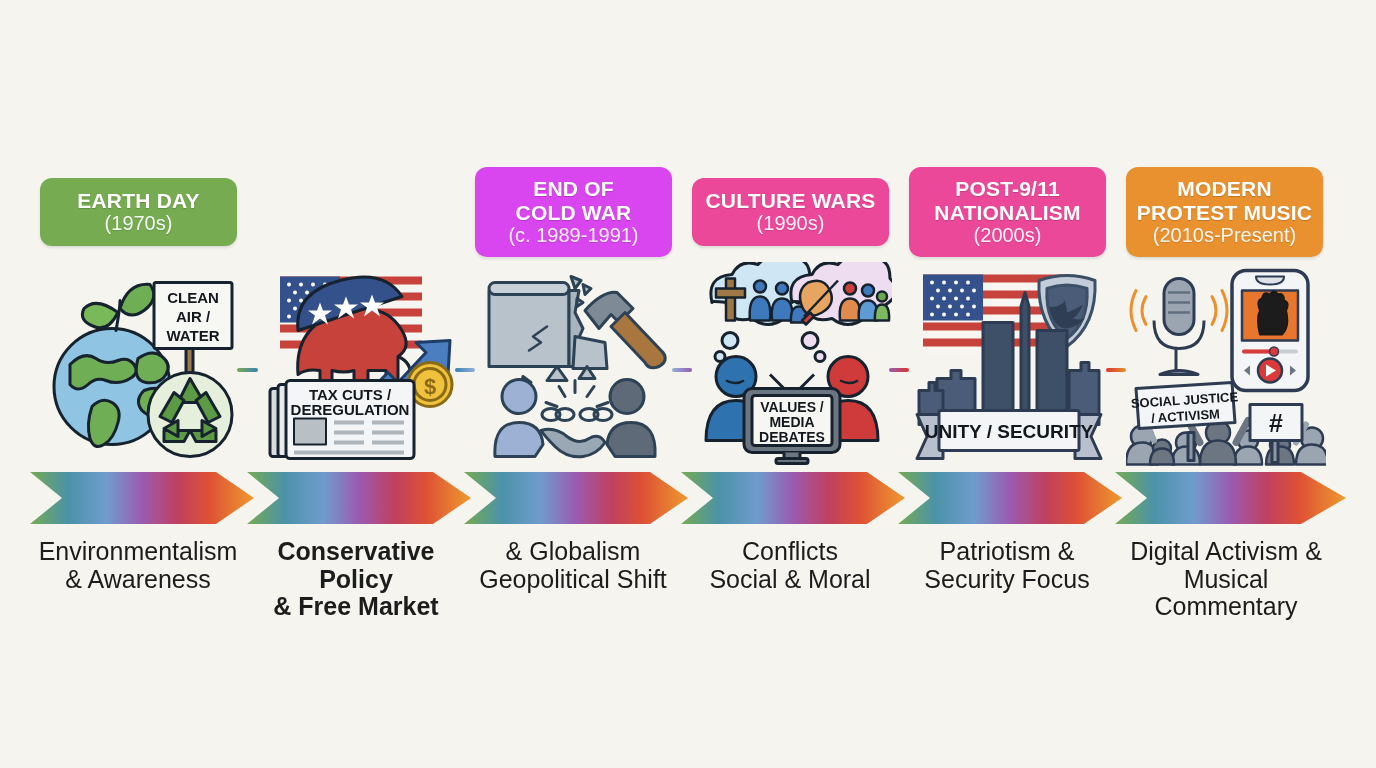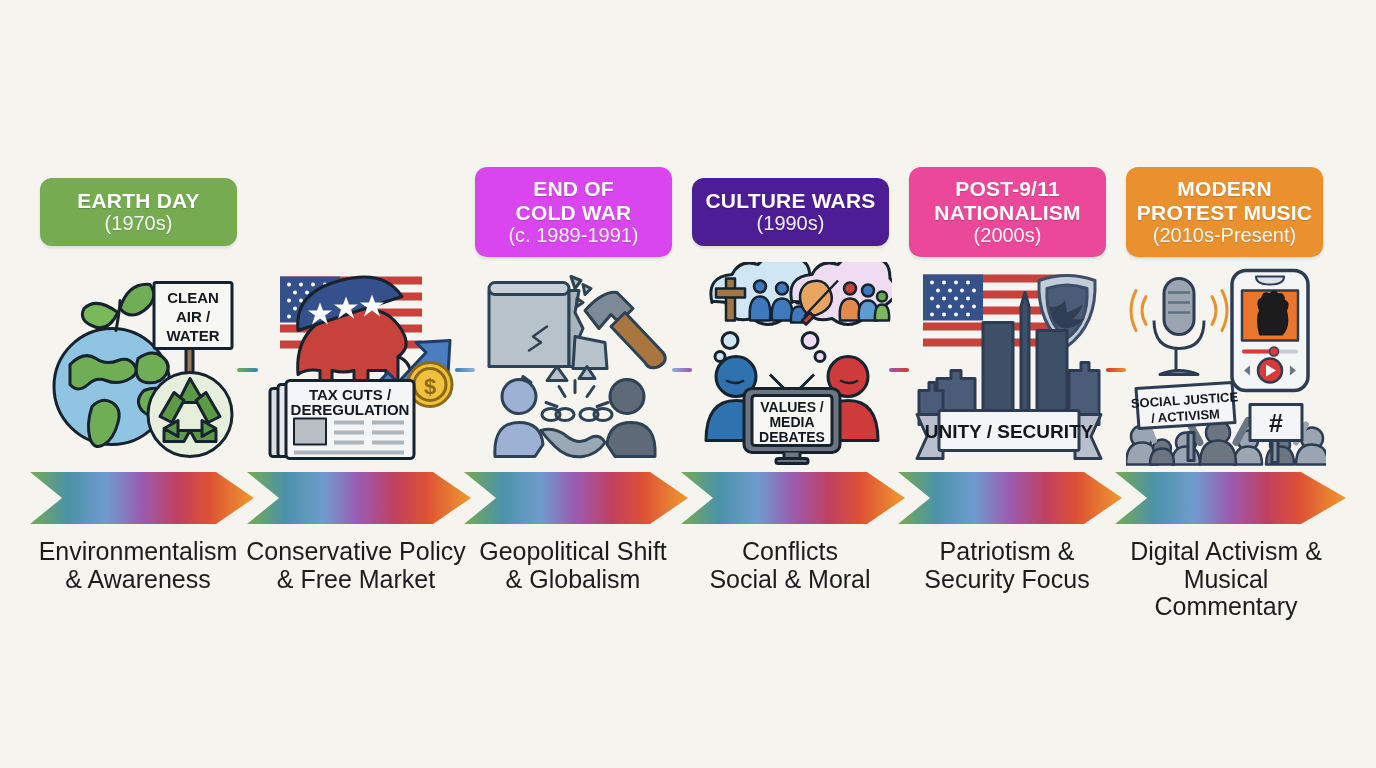--- a/index.html
+++ b/index.html
@@ -70,21 +70,21 @@
       <div class="t2">(1970s)</div>
     </div>
 
 
     <div class="hbox" style="left:475px;top:7px;width:197px;height:90px;background:#d946ef;align-items:center;">
       <div class="t1">END OF</div>
       <div class="t1">COLD WAR</div>
       <div class="t2">(c. 1989-1991)</div>
     </div>
 
-    <div class="hbox" style="left:692px;top:18px;width:197px;height:68px;background:#4c1d95;">
+    <div class="hbox" style="left:692px;top:18px;width:197px;height:68px;background:#ec4899;">
       <div class="t1">CULTURE WARS</div>
       <div class="t2">(1990s)</div>
     </div>
 
     <div class="hbox" style="left:909px;top:7px;width:197px;height:90px;background:#ec4899;">
       <div class="t1">POST-9/11</div>
       <div class="t1">NATIONALISM</div>
       <div class="t2">(2000s)</div>
     </div>
 
@@ -489,27 +489,27 @@
         <path d="M1115 4 L1301 4 L1346 30 L1301 56 L1115 56 L1147 30 Z"></path>
       </g>
     </svg>
   </div>
 
   <div class="caps">
     <div class="cap" style="left:28px;width:220px;">
       <span>Environmentalism</span>
       <span>&amp; Awareness</span>
     </div>
-    <div class="cap" style="left:246px;width:220px;">
+    <div class="cap" style="left:246px;width:220px;font-weight:bold;">
       <span>Conservative Policy</span>
       <span>&amp; Free Market</span>
     </div>
     <div class="cap" style="left:463px;width:220px;">
+      <span>&amp; Globalism</span>
       <span>Geopolitical Shift</span>
-      <span>&amp; Globalism</span>
     </div>
     <div class="cap" style="left:680px;width:220px;">
       <span>Conflicts</span>
       <span>Social &amp; Moral</span>
     </div>
     <div class="cap" style="left:897px;width:220px;">
       <span>Patriotism &amp;</span>
       <span>Security Focus</span>
     </div>
     <div class="cap" style="left:1110px;width:232px;">

